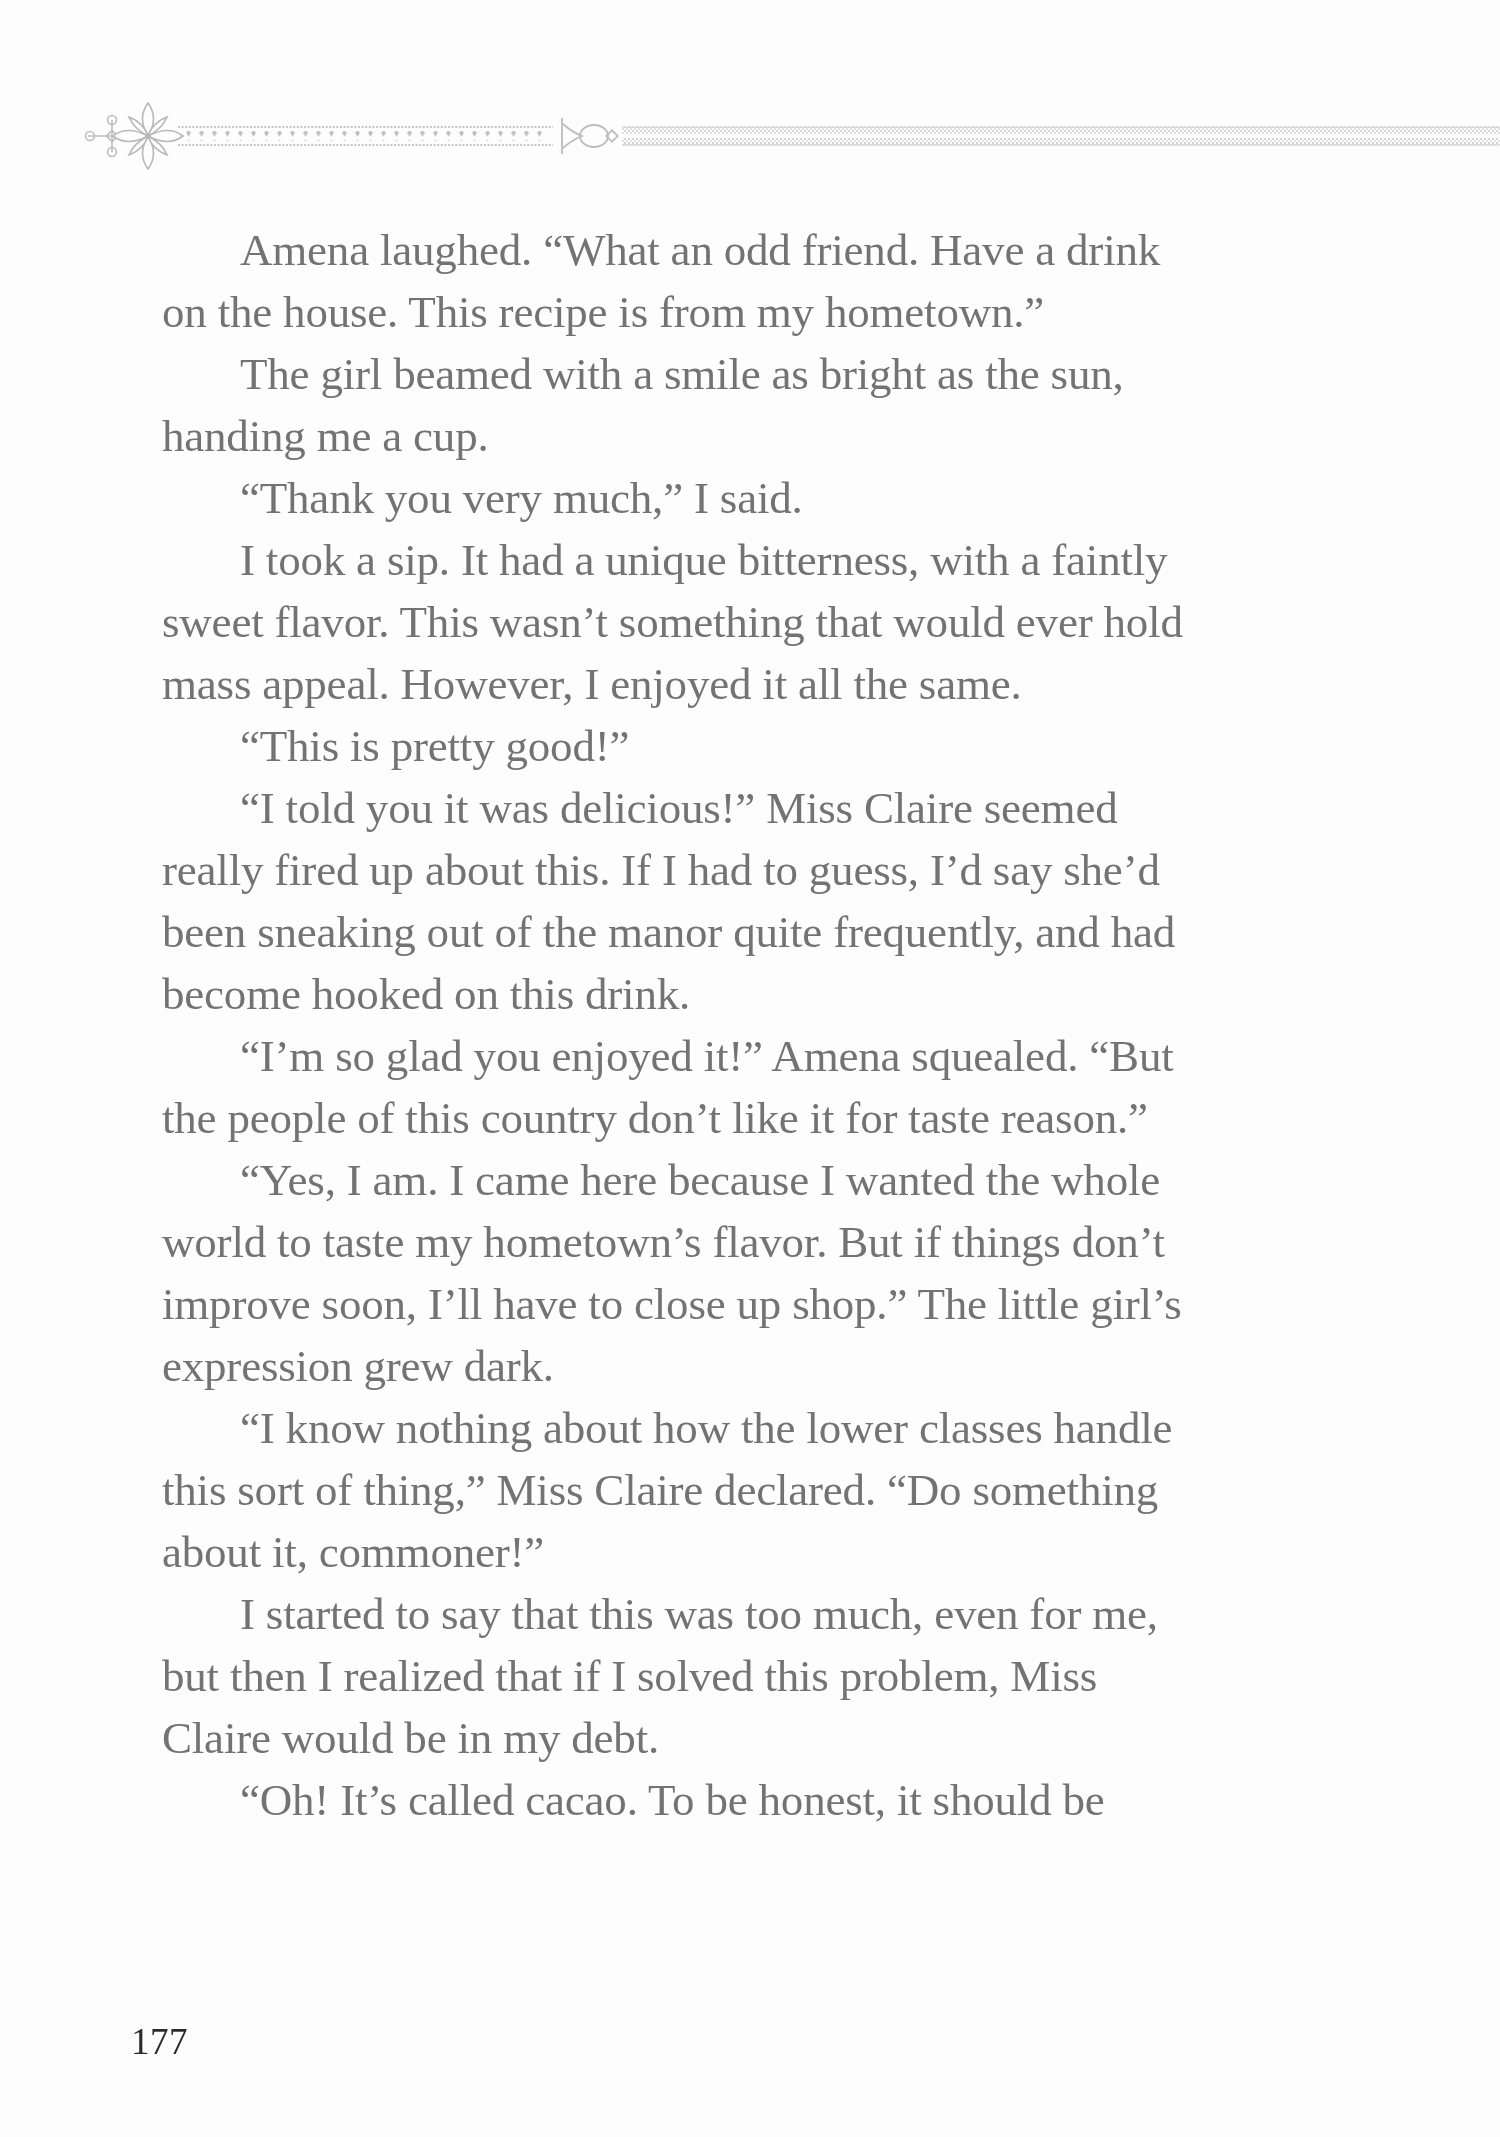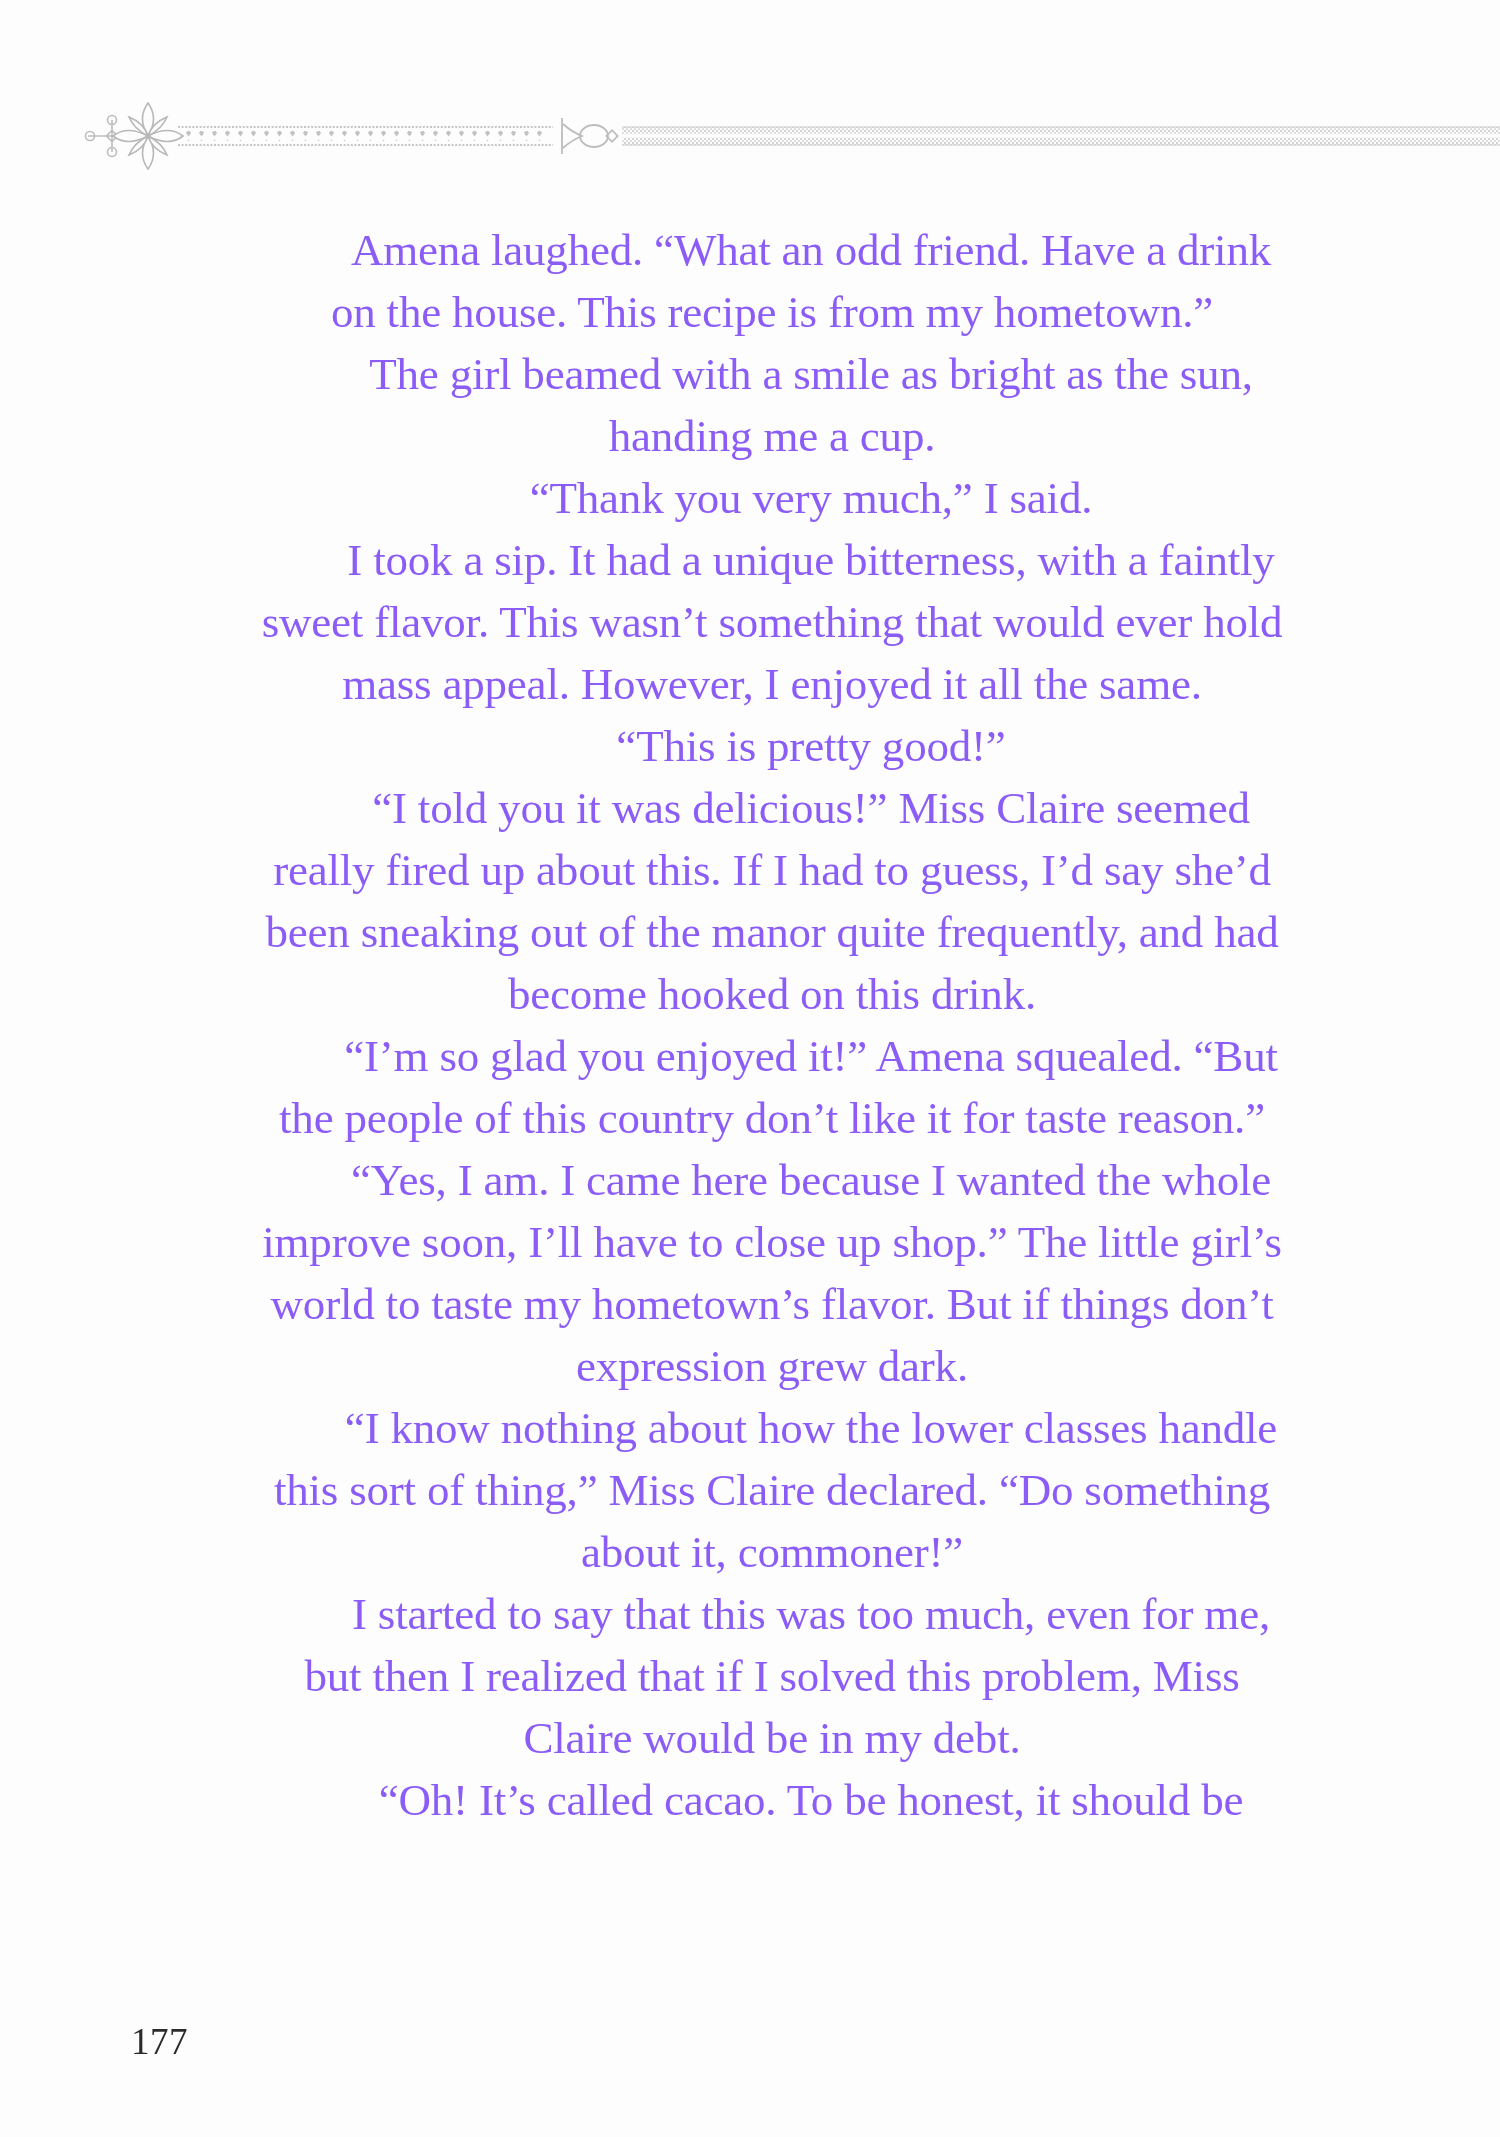--- a/index.html
+++ b/index.html
@@ -26,23 +26,22 @@
   .text-block {
     position: absolute;
     top: 219px;
     left: 162px;
     width: 1220px;
   }
   .line {
     font-size: 45px;
     line-height: 62px;
     white-space: pre;
-    color: #8b5cf6;
+    color: #737373;
     letter-spacing: -0.2px;
-    text-align: center;
   }
   .line.indent {
     padding-left: 78px;
   }
   .page-number {
     position: absolute;
     top: 2020px;
     left: 131px;
     font-size: 37px;
     color: #2b2b2b;
@@ -117,22 +116,22 @@
       <div class="line">sweet flavor. This wasn’t something that would ever hold</div>
       <div class="line">mass appeal. However, I enjoyed it all the same.</div>
       <div class="line indent">“This is pretty good!”</div>
       <div class="line indent">“I told you it was delicious!” Miss Claire seemed</div>
       <div class="line">really fired up about this. If I had to guess, I’d say she’d</div>
       <div class="line">been sneaking out of the manor quite frequently, and had</div>
       <div class="line">become hooked on this drink.</div>
       <div class="line indent">“I’m so glad you enjoyed it!” Amena squealed. “But</div>
       <div class="line">the people of this country don’t like it for taste reason.”</div>
       <div class="line indent">“Yes, I am. I came here because I wanted the whole</div>
+      <div class="line">world to taste my hometown’s flavor. But if things don’t</div>
       <div class="line">improve soon, I’ll have to close up shop.” The little girl’s</div>
-      <div class="line">world to taste my hometown’s flavor. But if things don’t</div>
       <div class="line">expression grew dark.</div>
       <div class="line indent">“I know nothing about how the lower classes handle</div>
       <div class="line">this sort of thing,” Miss Claire declared. “Do something</div>
       <div class="line">about it, commoner!”</div>
       <div class="line indent">I started to say that this was too much, even for me,</div>
       <div class="line">but then I realized that if I solved this problem, Miss</div>
       <div class="line">Claire would be in my debt.</div>
       <div class="line indent">“Oh! It’s called cacao. To be honest, it should be</div>
     </main>
 

